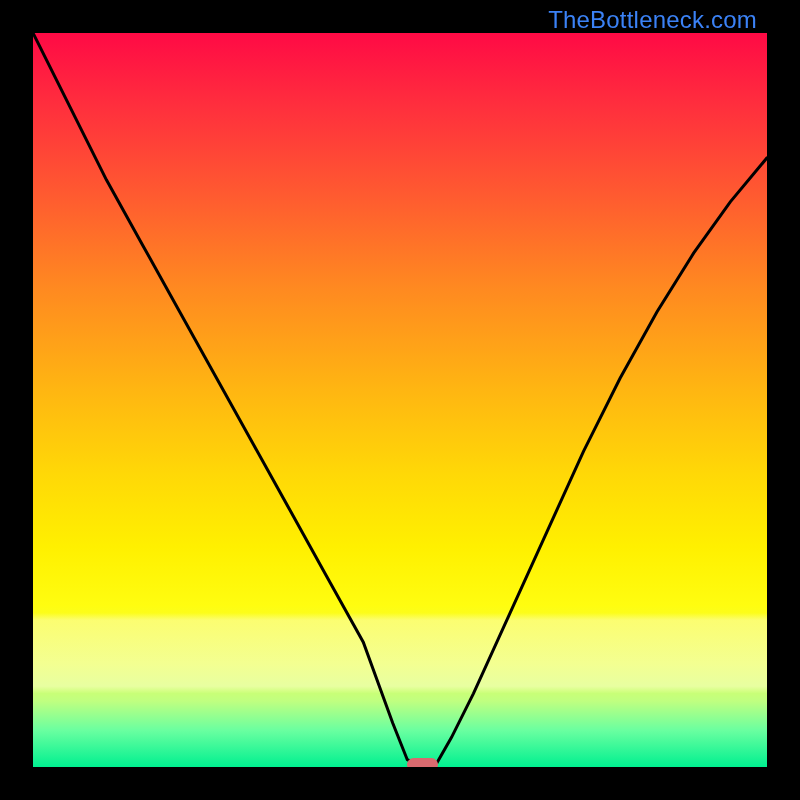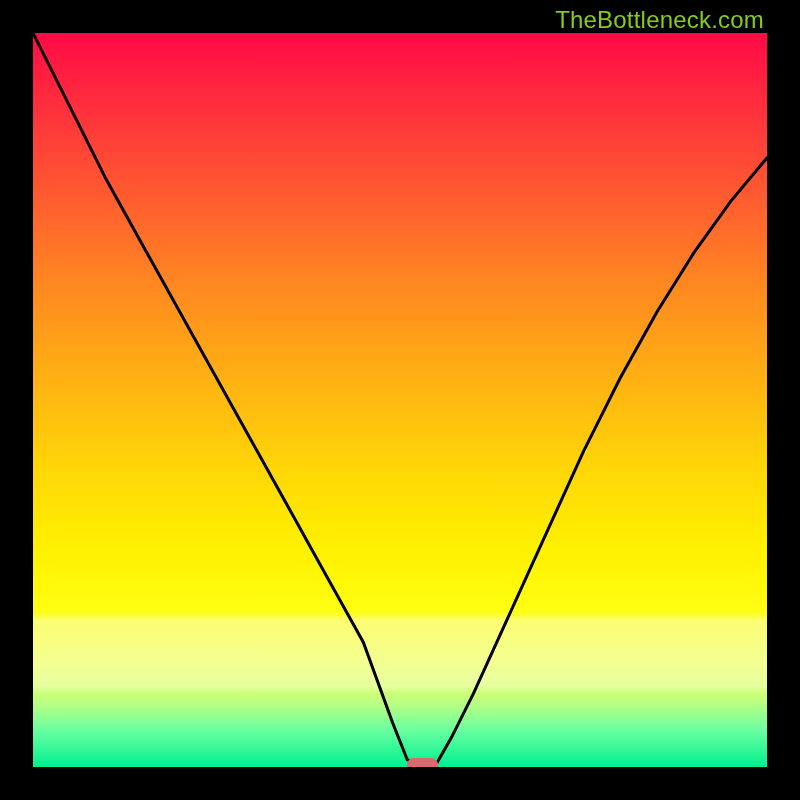--- a/index.html
+++ b/index.html
@@ -56,22 +56,22 @@
   .marker {
     position: absolute;
     background: #d96a6f;
     border-radius: 9px;
     height: 13px;
     width: 31px;
   }
   .watermark {
     position: absolute;
     top: 6px;
-    right: 36px;
-    color: #84cc16;
+    right: 43px;
+    color: #3b82f6;
     font-size: 24px;
     font-weight: 500;
     letter-spacing: 0.2px;
     user-select: none;
   }
 </style>
 </head>
 <body>
 
 <div class="plot-area">

